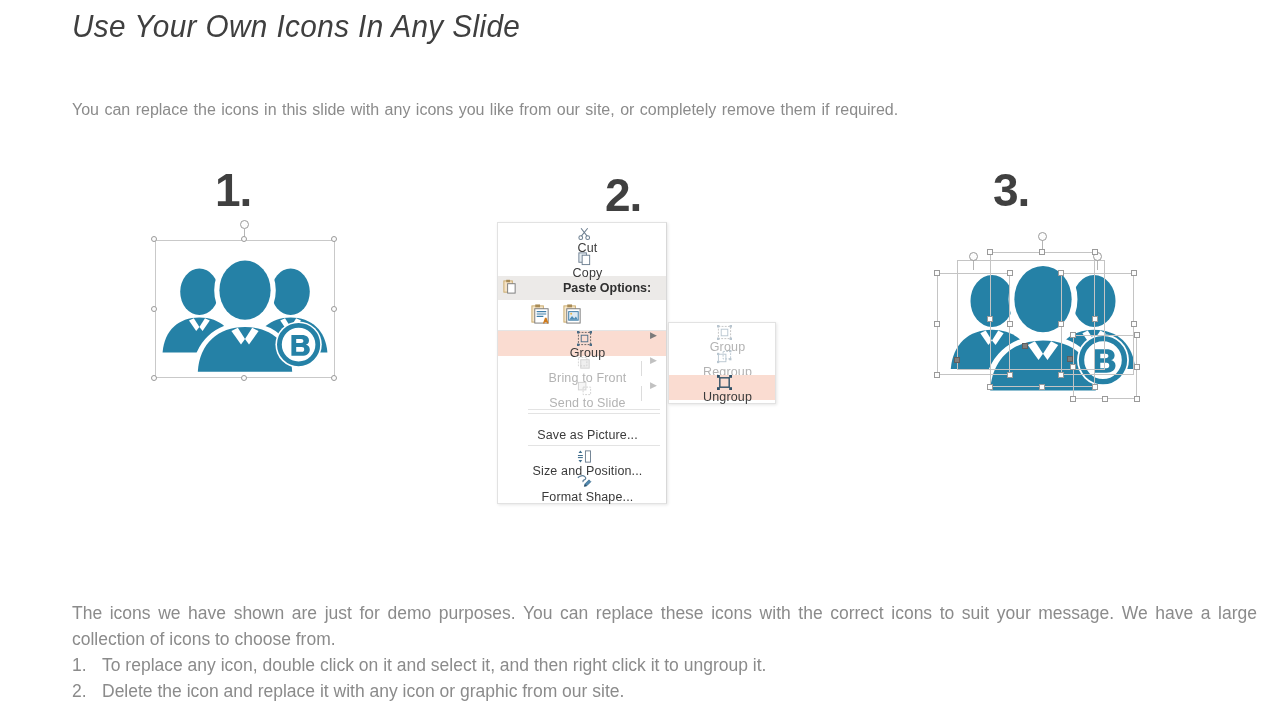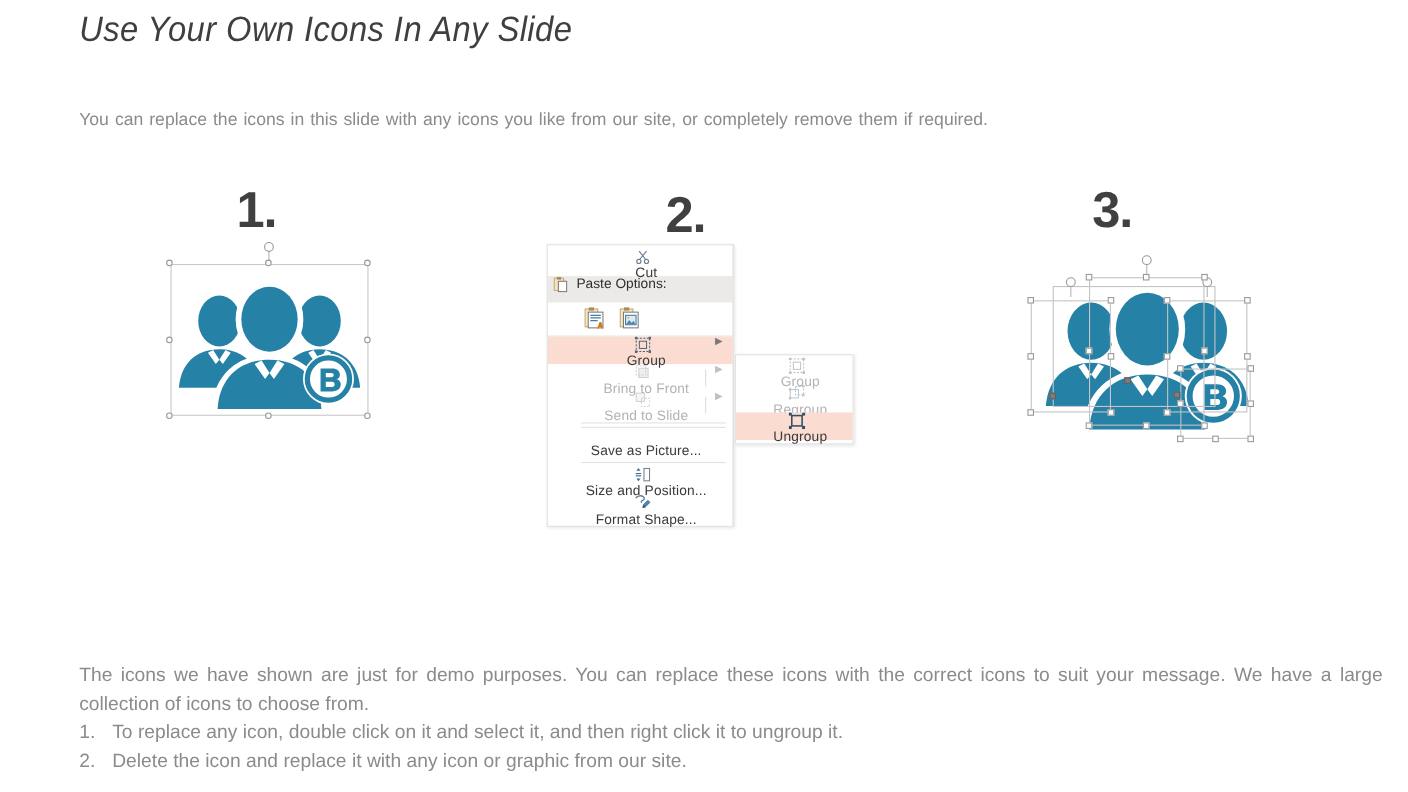--- a/index.html
+++ b/index.html
@@ -158,26 +158,28 @@
   .menu-item .mi-sep-v {
     position: absolute;
     right: 24px;
     top: 5px;
     bottom: 5px;
     width: 1px;
     background: #dcdcdc;
   }
   .menu-header {
     display: flex;
+    align-items: center;
     height: 24px;
     padding-left: 4px;
     background: #eceae8;
-    font-weight: 400;
+    font-weight: 700;
     font-size: 12.5px;
     color: #2f2f2f;
+    gap: 39px;
   }
   .menu-header .mh-label { padding-left: 7px; }
   .paste-row {
     display: flex;
     align-items: center;
     height: 30px;
     padding-left: 32px;
     gap: 11px;
     border-bottom: 1px solid #e5e5e5;
   }
@@ -321,20 +323,29 @@
         <g fill="none" stroke="#6d7f90" stroke-width="1.1">
           <circle cx="4" cy="12.4" r="2"></circle>
             <circle cx="11.4" cy="12.4" r="2"></circle>
           <path d="M4.6 10.8L11.4 2.4M10.8 10.8L4.3 2.4"></path>
         </g>
       </svg>
     </span>
     <span class="mi-label">Cut</span>
   </div>
 
+  <div class="menu-item">
+    <span class="mi-icon">
+      <svg width="15" height="15" viewBox="0 0 16 16">
+        <rect x="2" y="2" width="8" height="10" fill="#e8eef3" stroke="#6d7f90" stroke-width="1"></rect>
+        <rect x="5.5" y="4.5" width="8" height="10" fill="#ffffff" stroke="#6d7f90" stroke-width="1"></rect>
+      </svg>
+    </span>
+    <span class="mi-label">Copy</span>
+  </div>
 
   <div class="menu-header">
     <span class="mi-icon">
       <svg width="15" height="16" viewBox="0 0 16 17">
         <rect x="2" y="2" width="9" height="12" fill="#f4e2c6" stroke="#c9a96a" stroke-width="1"></rect>
         <rect x="4.5" y="0.8" width="4" height="2.6" fill="#a98b55"></rect>
         <rect x="6" y="5" width="8" height="10" fill="#ffffff" stroke="#7a7a7a" stroke-width="1"></rect>
       </svg>
     </span>
     <span class="mh-label">Paste Options:</span>

